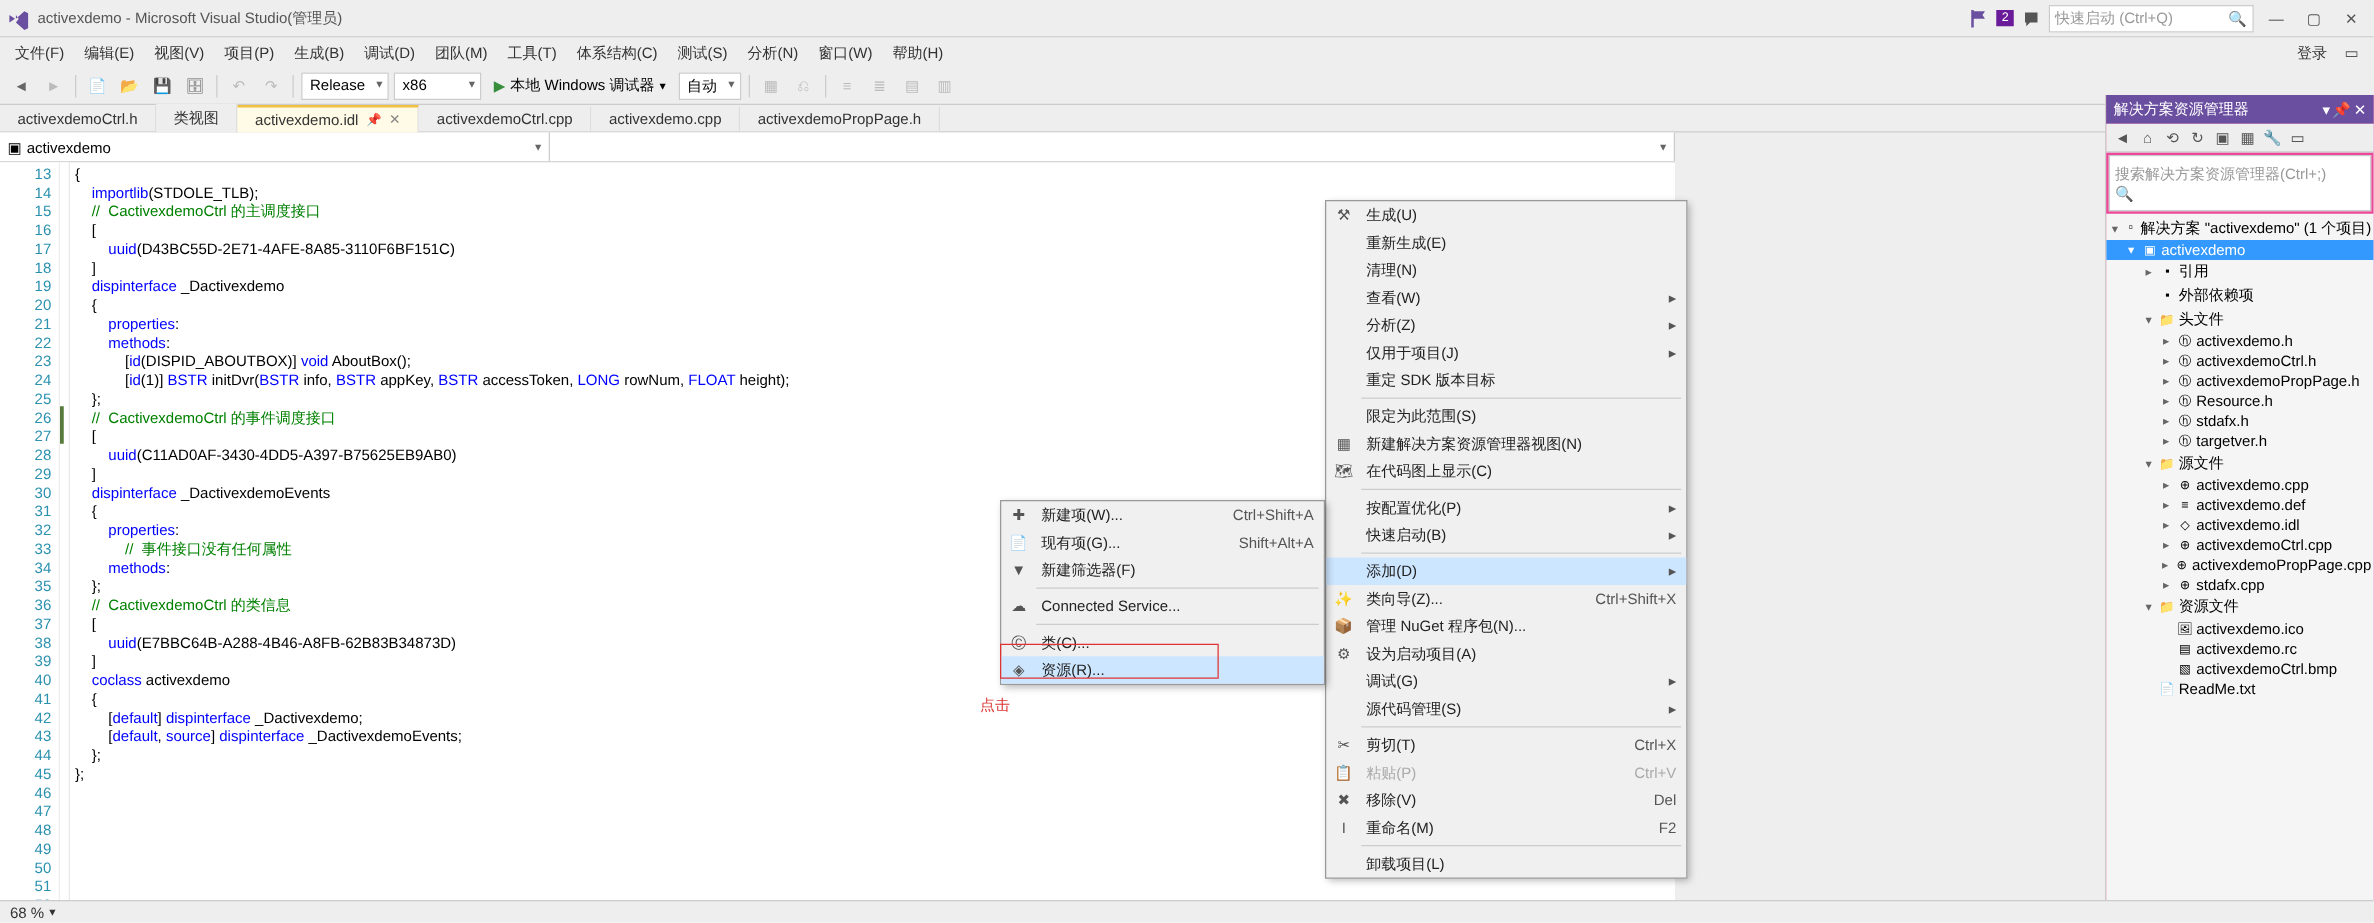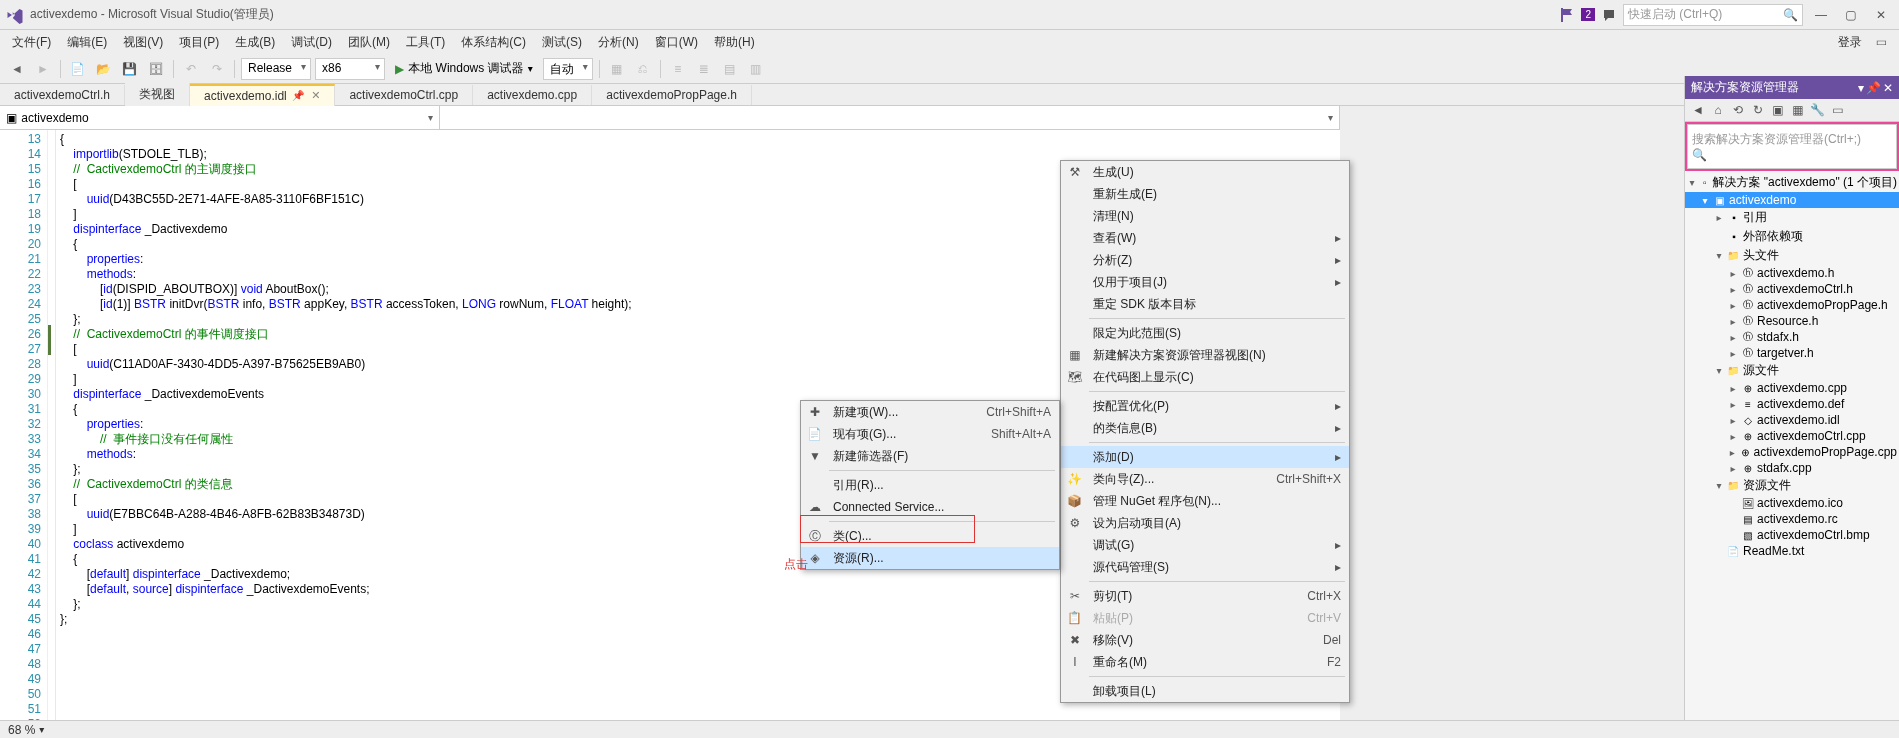--- a/index.html
+++ b/index.html
@@ -3,21 +3,21 @@
 <meta charset="utf-8">
 <style>
 * { margin:0; padding:0; box-sizing:border-box; font-family:"Microsoft YaHei","Segoe UI",sans-serif; font-size:12px; }
 body { background:#eee; width:1899px; height:738px; overflow:hidden; position:relative; }
 .titlebar { height:30px; background:#eee; display:flex; align-items:center; padding:0 6px; border-bottom:1px solid #ccc; }
 .titlebar .vs-icon { width:18px; height:18px; margin-right:6px; }
 .titlebar-text { color:#555; }
 .titlebar-right { margin-left:auto; display:flex; align-items:center; gap:6px; }
 .flag { width:16px; height:16px; }
 .notif-badge { background:#6a1b9a; color:#fff; padding:1px 4px; font-size:10px; }
-.quick-launch { width:180px; height:22px; border:1px solid #ccc; background:#fff; padding:0 4px; color:#999; display:flex; align-items:center; justify-content:space-between; }
+.quick-launch { width:164px; height:22px; border:1px solid #ccc; background:#fff; padding:0 4px; color:#999; display:flex; align-items:center; justify-content:space-between; }
 .wbtn { width:24px; height:24px; display:flex; align-items:center; justify-content:center; color:#555; }
 .menubar { height:24px; background:#eee; display:flex; align-items:center; padding:0 6px; gap:4px; }
 .menubar .mi { padding:2px 6px; color:#333; }
 .login-link { margin-left:auto; padding-right:10px; color:#333; }
 .toolbar { height:30px; background:#eee; border-bottom:1px solid #ccc; display:flex; align-items:center; padding:0 6px; gap:4px; }
 .tbtn { width:22px; height:22px; display:flex; align-items:center; justify-content:center; color:#666; }
 .tbtn.dis { color:#bbb; }
 .tsep { width:1px; height:18px; background:#ccc; margin:0 2px; }
 .cfg-dd { border:1px solid #ccc; background:#fff; padding:2px 18px 2px 6px; height:22px; position:relative; min-width:70px; }
 .cfg-dd::after { content:"▾"; position:absolute; right:4px; top:2px; font-size:10px; color:#666; }
@@ -459,21 +459,21 @@
       <span class="lbl">在代码图上显示(C)</span>
     </div>
     <div class="sep"></div>
     <div class="row">
       <span class="ic"></span>
       <span class="lbl">按配置优化(P)</span>
       <span class="arr">▸</span>
     </div>
     <div class="row">
       <span class="ic"></span>
-      <span class="lbl">的类信息(B)</span>
+      <span class="lbl">快速启动(B)</span>
       <span class="arr">▸</span>
     </div>
     <div class="sep"></div>
     <div class="row hl">
       <span class="ic"></span>
       <span class="lbl">添加(D)</span>
       <span class="arr">▸</span>
     </div>
     <div class="row">
       <span class="ic">✨</span>
@@ -535,24 +535,20 @@
       <span class="ic">📄</span>
       <span class="lbl">现有项(G)...</span>
       <span class="sc">Shift+Alt+A</span>
     </div>
     <div class="row">
       <span class="ic">▼</span>
       <span class="lbl">新建筛选器(F)</span>
     </div>
     <div class="sep"></div>
     <div class="row">
-      <span class="ic"></span>
-      <span class="lbl">引用(R)...</span>
-    </div>
-    <div class="row">
       <span class="ic">☁</span>
       <span class="lbl">Connected Service...</span>
     </div>
     <div class="sep"></div>
     <div class="row">
       <span class="ic">Ⓒ</span>
       <span class="lbl">类(C)...</span>
     </div>
     <div class="row hl">
       <span class="ic">◈</span>

